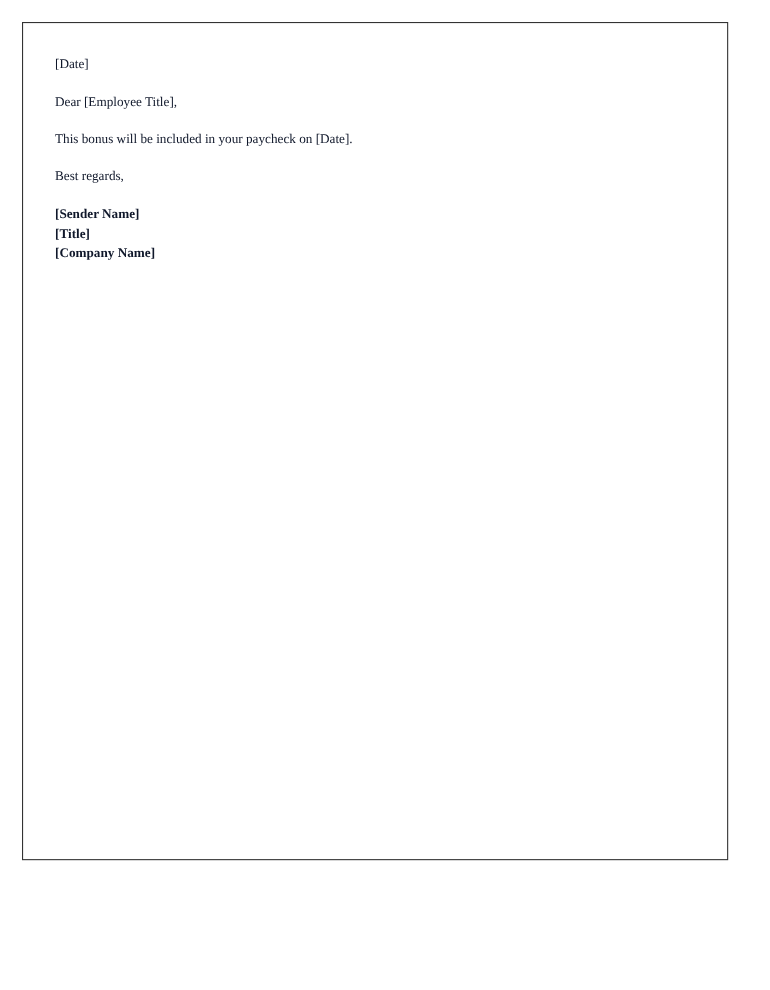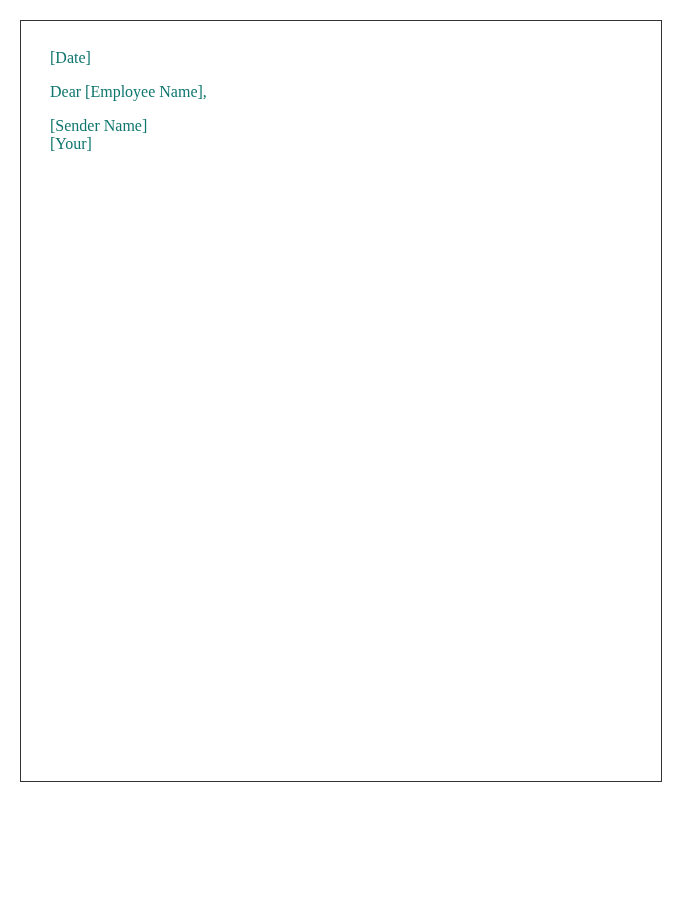--- a/index.html
+++ b/index.html
@@ -10,32 +10,35 @@
       width: 640px; height: 760px;
       border: 1px solid #333333;
       box-sizing: content-box;
       background: #ffffff;
     }
     .content {
       position: absolute;
       left: 29px; top: 28px;
       width: 590px;
       font-family: "Liberation Serif", serif;
-      font-size: 16px;
+      font-size: 12px;
       line-height: 18px;
-      color: #0f766e;
+      color: #0f172a;
     }
     .content p { margin: 0 0 16px 0; }
-    .sig p { margin: 0; }
+    .sig p { margin: 0; font-weight: bold; }
   </style>
 </head>
 <body>
 
 <div class="page">
   <div class="content">
     <p>[Date]</p>
-    <p>Dear [Employee Name],</p>
+    <p>Dear [Employee Title],</p>
+    <p>This bonus will be included in your paycheck on [Date].</p>
+    <p>Best regards,</p>
     <div class="sig">
       <p>[Sender Name]</p>
-      <p>[Your]</p>
+      <p>[Title]</p>
+      <p>[Company Name]</p>
     </div>
   </div>
 </div>
 
 </body></html>

